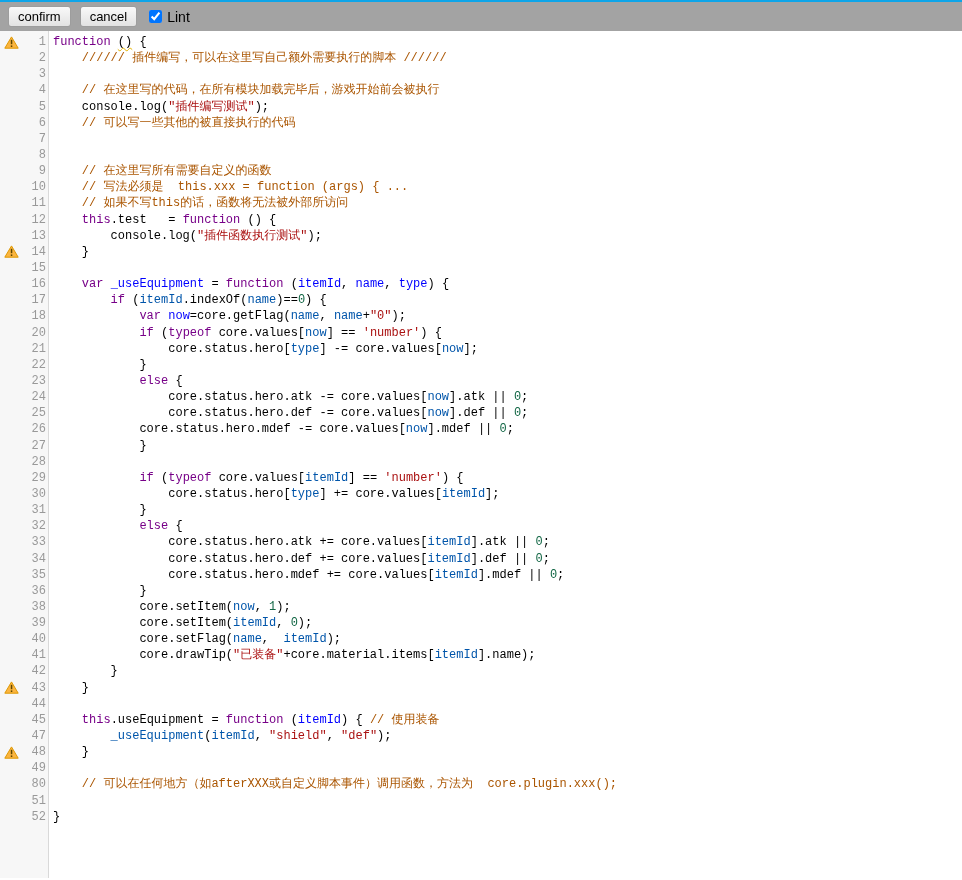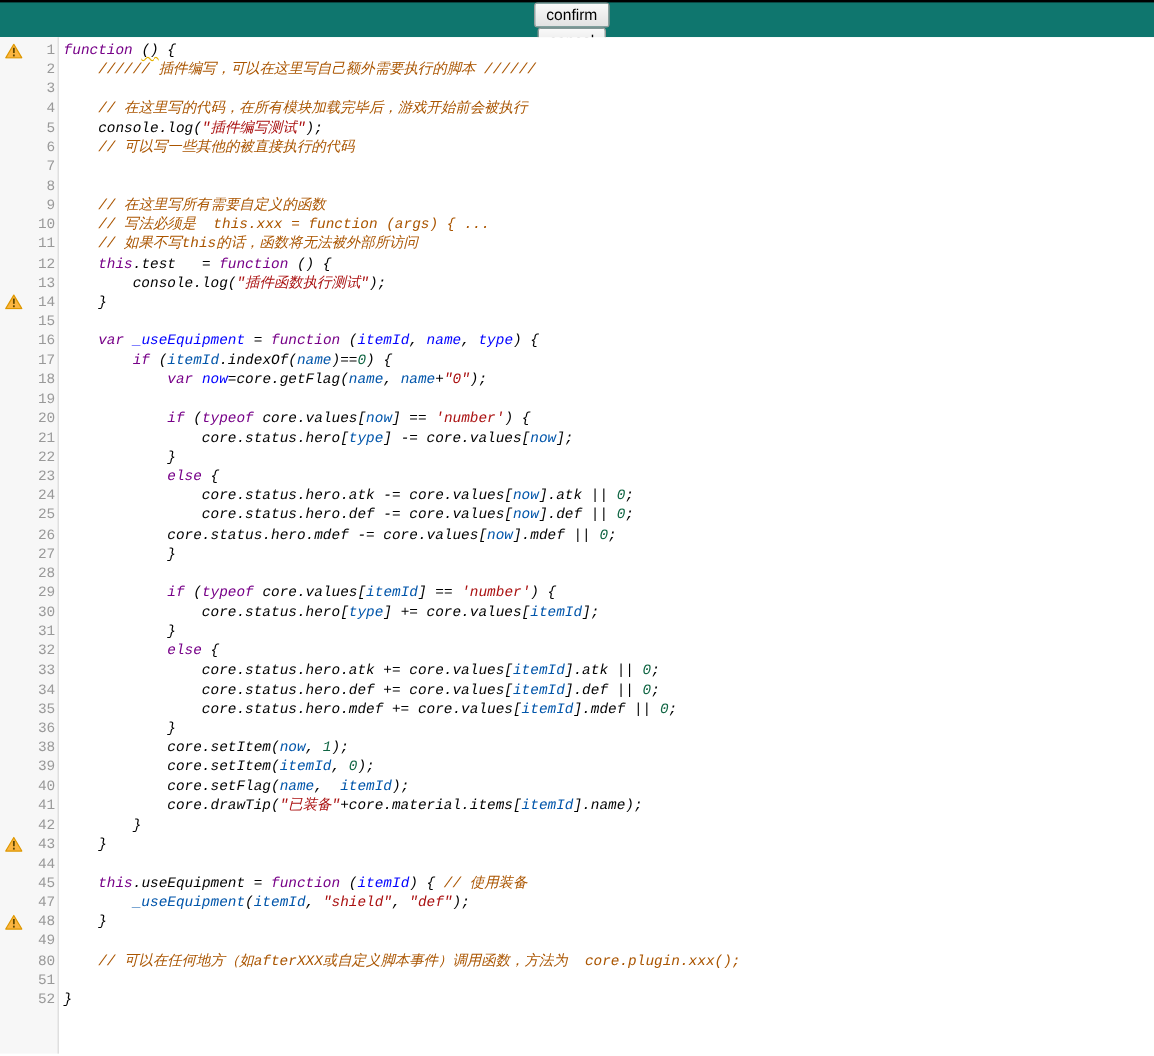--- a/index.html
+++ b/index.html
@@ -6,26 +6,25 @@
   html, body { margin: 0; padding: 0; }
   body {
     width: 962px; height: 880px; overflow: hidden;
     background: #ffffff;
     font-family: "Liberation Sans", sans-serif;
   }
 
   
   .toolbar {
     height: 31px;
-    background: #0f766e;
-    border-top: 2px solid #000000;
+    background: #a3a3a3;
+    border-top: 2px solid #0ea5e9;
     display: flex;
     align-items: center;
     padding: 0 8px;
-    flex-direction: column;
   }
   .toolbar button {
     font: 13px "Liberation Sans", sans-serif;
     color: #000;
     background: linear-gradient(#f9f9f9, #e2e2e2);
     border: 1px solid #9d9d9d;
     border-radius: 3px;
     padding: 3px 9px;
     margin-right: 9px;
     line-height: 13px;
@@ -73,21 +72,20 @@
   .cell-num {
     width: 24px; flex: none;
     text-align: right;
     color: var(--line_number, #999);
   }
   .cell-code {
     flex: 1;
     padding-left: 7px;
     white-space: pre;
     color: #000;
-    font-style: italic;
   }
 
   
   .tk-kw  { color: var(--keyword); }
   .tk-com { color: var(--comment); }
   .tk-str { color: var(--string); }
   .tk-num { color: var(--number); }
   .tk-def { color: var(--def); }
   .tk-v2  { color: var(--variable2); }
   .tk-pl  { color: #000; }
@@ -213,25 +211,20 @@
           <span class="cell-num">17</span>
           <span class="cell-code"><span class="tk-pl">        </span><span class="tk-kw">if</span><span class="tk-pl"> (</span><span class="tk-v2">itemId</span><span class="tk-pl">.indexOf(</span><span class="tk-v2">name</span><span class="tk-pl">)==</span><span class="tk-num">0</span><span class="tk-pl">) {</span></span>
         </div>
         <div class="row">
           <span class="cell-marker"></span>
           <span class="cell-num">18</span>
           <span class="cell-code"><span class="tk-pl">            </span><span class="tk-kw">var</span><span class="tk-pl"> </span><span class="tk-def">now</span><span class="tk-pl">=core.getFlag(</span><span class="tk-v2">name</span><span class="tk-pl">, </span><span class="tk-v2">name</span><span class="tk-pl">+</span><span class="tk-str">"0"</span><span class="tk-pl">);</span></span>
         </div>
         <div class="row">
           <span class="cell-marker"></span>
-          <span class="cell-num">19</span>
-          <span class="cell-code"></span>
-        </div>
-        <div class="row">
-          <span class="cell-marker"></span>
           <span class="cell-num">20</span>
           <span class="cell-code"><span class="tk-pl">            </span><span class="tk-kw">if</span><span class="tk-pl"> (</span><span class="tk-kw">typeof</span><span class="tk-pl"> core.values[</span><span class="tk-v2">now</span><span class="tk-pl">] == </span><span class="tk-str">'number'</span><span class="tk-pl">) {</span></span>
         </div>
         <div class="row">
           <span class="cell-marker"></span>
           <span class="cell-num">21</span>
           <span class="cell-code"><span class="tk-pl">                core.status.hero[</span><span class="tk-v2">type</span><span class="tk-pl">] -= core.values[</span><span class="tk-v2">now</span><span class="tk-pl">];</span></span>
         </div>
         <div class="row">
           <span class="cell-marker"></span>

